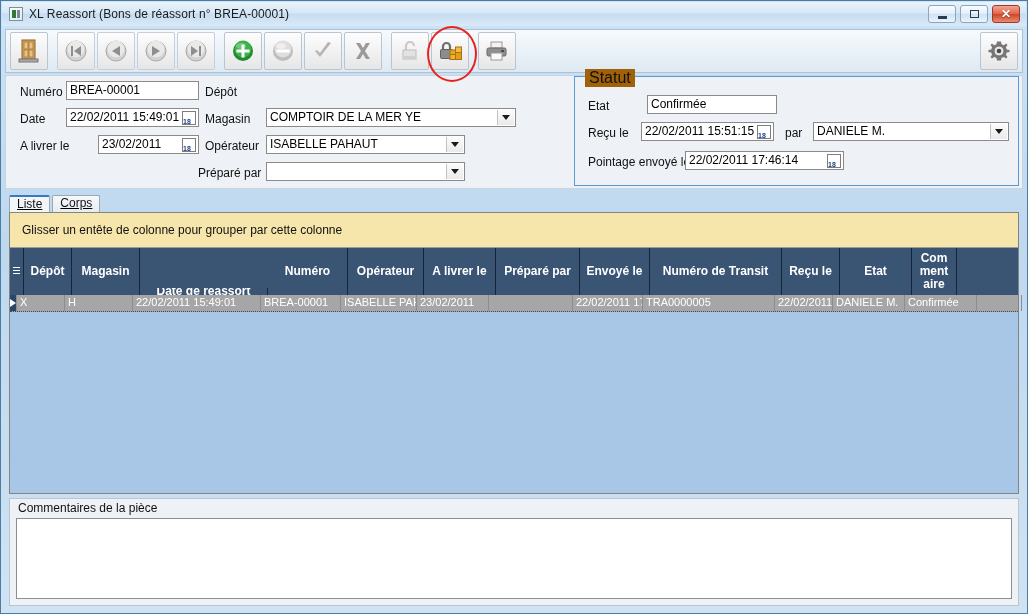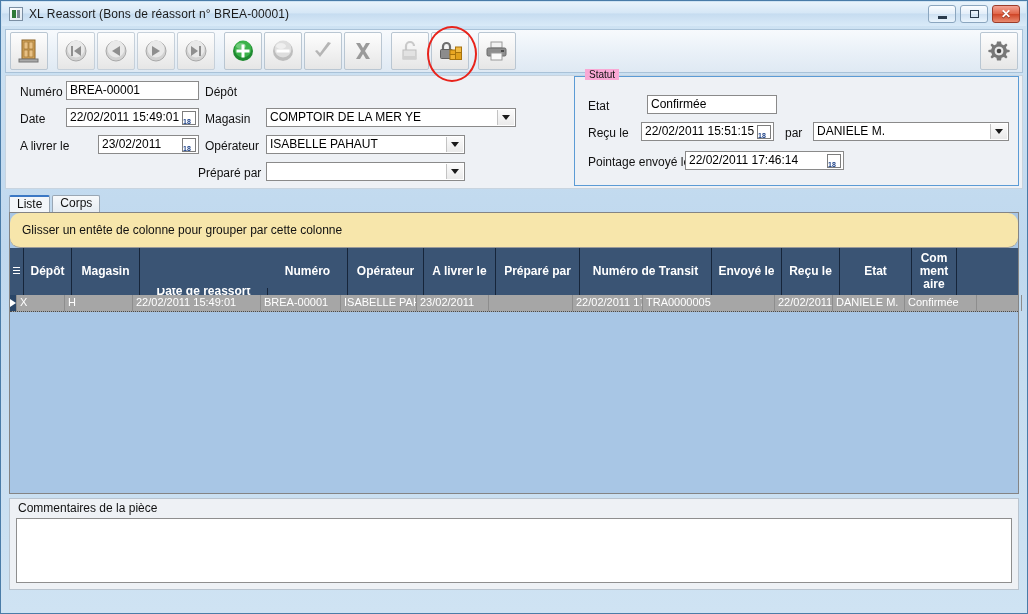--- a/index.html
+++ b/index.html
@@ -120,26 +120,26 @@
     width:0; height:0; border-left:4px solid transparent; border-right:4px solid transparent;
     border-top:5px solid #1a1a1a;
   }
 
   
   #statut {
     position:absolute; left:573px; top:75px; right:8px; height:110px;
     border:1px solid #5b9bd5; box-sizing:border-box; background:#eef1f5;
   }
   #statut-legend {
-    position:absolute; left:10px; top:-8px; background:#f9a8d4;
-    padding:0 4px; font-size:10px; color:#111;
-  }
-
-  
-  #tabs { position:absolute; left:8px; top:194px; height:17px; display:flex; }
+    position:absolute; left:10px; top:-8px; background:#a16207;
+    padding:0 4px; font-size:16px; color:#111;
+  }
+
+  
+  #tabs { position:absolute; left:8px; top:194px; height:17px; display:flex;text-decoration:underline; }
   .tab {
     height:17px; box-sizing:border-box; padding:0 7px;
     font-size:12px; line-height:15px; color:#111;
     border:1px solid #9aa7b4; border-bottom:none;
     background: linear-gradient(to bottom,#f7f9fb,#e6ecf2);
     margin-right:2px; border-radius:2px 2px 0 0;
   }
   .tab.active {
     background:#f3f6f9;
     border-top:2px solid #3b78c4;
@@ -147,21 +147,21 @@
   }
 
   
   #gridwrap {
     position:absolute; left:8px; top:211px; right:8px; height:282px;
     border:1px solid #848484; box-sizing:border-box; background:#a8c6e5;
   }
   #groupbar {
     height:34px; background:#f7e6ab; border-bottom:1px solid #9a9a9a;
     display:flex; align-items:center; padding-left:12px;
-    font-size:12px; color:#111;border-radius:10px;
+    font-size:12px; color:#111;
   }
   #gridhead { display:flex; height:47px; background:#3a5474; }
   .hcell {
     box-sizing:border-box; border-right:1px solid #16253a;
     color:#fff; font-size:12px; font-weight:bold;
     display:flex; align-items:center; justify-content:center;
     text-align:center; line-height:13px; padding:0 2px; overflow:hidden;
   }
   .hcell.indicator {
     width:14px; justify-content:center; align-items:center;
@@ -185,21 +185,21 @@
     width:14px; background:#2a4668; display:flex;
     align-items:center; justify-content:center;
   }
   .rcell.indicator .tri {
     width:0;height:0;border-top:4px solid transparent;border-bottom:4px solid transparent;
     border-left:6px solid #fff;
   }
 
   
   #cmtzone {
-    position:absolute; left:8px; top:497px; right:8px; height:92px;
+    position:absolute; left:8px; top:497px; right:8px; height:108px;
     background:#eef1f5; border:1px solid #b9c4cf; box-sizing:border-box;
   }
   #cmtlabel { position:absolute; left:8px; top:2px; font-size:12px; color:#111; }
   #cmtbox {
     position:absolute; left:6px; top:19px; right:6px; bottom:6px;
     background:#fff; border:1px solid #8e8e8e; box-sizing:border-box;
   }
 </style>
 </head>
 <body>
@@ -422,22 +422,22 @@
       <div class="hcell indicator">
           <span class="bars"></span>
         </div>
     <div class="hcell" style="width: 48px; flex: 0 0 48px;">Dépôt</div>
         <div class="hcell" style="width: 68px; flex: 0 0 68px;">Magasin</div>
         <div class="hcell" style="width: 128px; flex: 0 0 128px; margin-top: 40px;">Date de réassort</div>
         <div class="hcell" style="width: 80px; flex: 0 0 80px;">Numéro</div>
         <div class="hcell" style="width: 76px; flex: 0 0 76px;">Opérateur</div>
         <div class="hcell" style="width: 72px; flex: 0 0 72px;">A livrer le</div>
         <div class="hcell" style="width: 84px; flex: 0 0 84px;">Préparé par</div>
+        <div class="hcell" style="width: 70px; flex: 0 0 70px;">Envoyé le</div>
         <div class="hcell" style="width: 132px; flex: 0 0 132px;">Numéro de Transit</div>
-        <div class="hcell" style="width: 70px; flex: 0 0 70px;">Envoyé le</div>
         <div class="hcell" style="width: 58px; flex: 0 0 58px;">Reçu le</div>
         <div class="hcell" style="width: 72px; flex: 0 0 72px;">Etat</div>
         <div class="hcell" style="width: 45px; flex: 0 0 45px;">Com ment aire</div>
       </div>
     <div id="gridrow">
       <div class="rcell indicator">
           <span class="tri"></span>
         </div>
     <div class="rcell" style="width: 48px; flex: 0 0 48px;">X</div>
         <div class="rcell" style="width: 68px; flex: 0 0 68px;">H</div>

